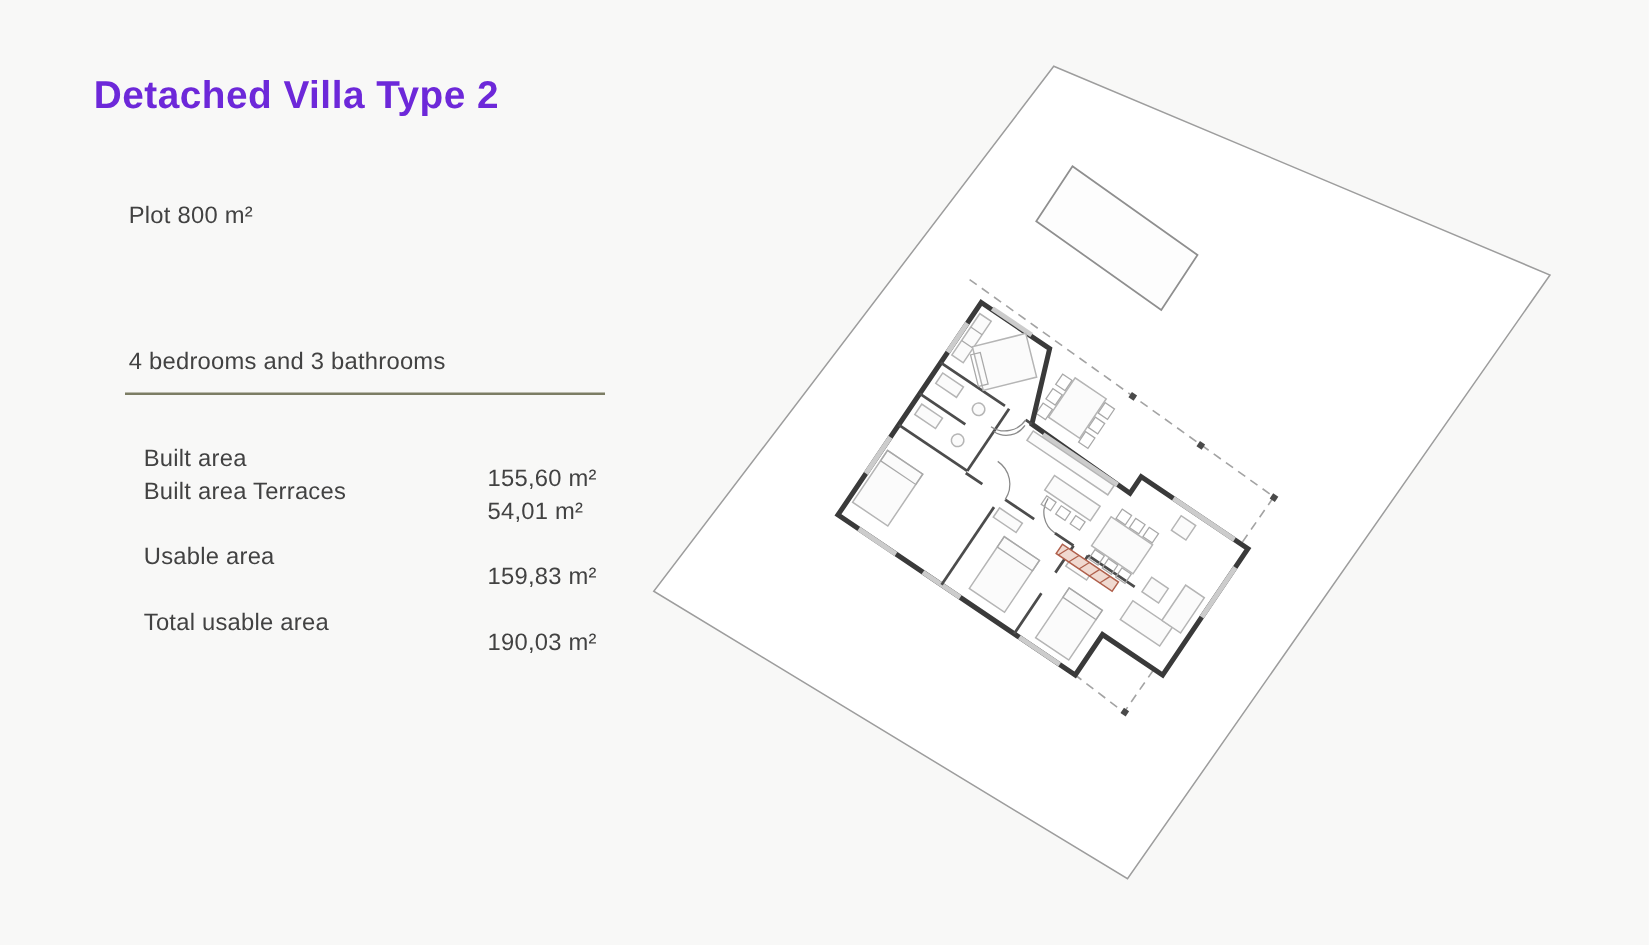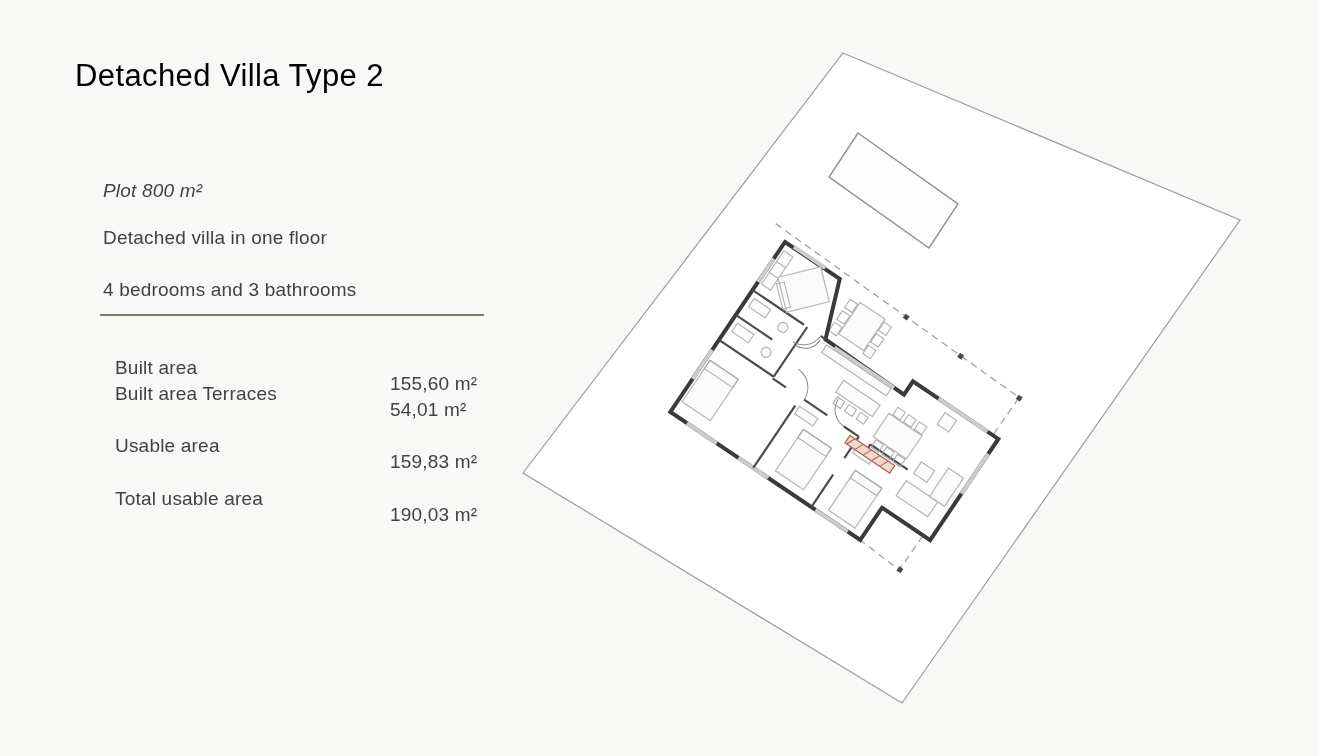--- a/index.html
+++ b/index.html
@@ -5,28 +5,28 @@
   html,body{margin:0;padding:0;}
   body{font-family:"Liberation Sans", sans-serif;}
   #canvas{
     position:relative;
     width:1319px;height:756px;
     background:#f8f8f7;
     overflow:hidden;
   }
   .title{
     position:absolute;left:75px;top:58px;
-    font-size:31px;font-weight:normal;letter-spacing:.4px;
-    color:#000000;
+    font-size:31px;font-weight:bold;letter-spacing:.4px;
+    color:#6d28d9;
   }
   .spec{
     position:absolute;left:103px;
     font-size:19px;color:#424242;letter-spacing:.2px;
   }
-  .spec.s0{top:180px;font-style:italic;}
+  .spec.s0{top:162px;}
   .spec.s1{top:227px;}
   .spec.s2{top:279px;}
   .divider{
     position:absolute;left:100px;top:314px;
     width:384px;height:2px;background:#7c7d64;
   }
   .area-row{
     position:absolute;left:103px;width:420px;height:26px;
     font-size:19px;color:#424242;letter-spacing:.2px;
   }
@@ -49,21 +49,20 @@
   .accenthatch{stroke:#b0604c;stroke-width:1;}
 </style>
 </head>
 <body>
 
 <div id="canvas">
 
   <div class="title">Detached Villa Type 2</div>
 
   <div class="spec s0">Plot 800 m²</div>
-  <div class="spec s1">Detached villa in one floor</div>
   <div class="spec s2">4 bedrooms and 3 bathrooms</div>
 
   <div class="divider"></div>
 
   <div class="area-row r0">
     <span class="lbl">Built area</span>
     <span class="val">155,60 m²</span>
   </div>
   <div class="area-row r1">
     <span class="lbl">Built area Terraces</span>

